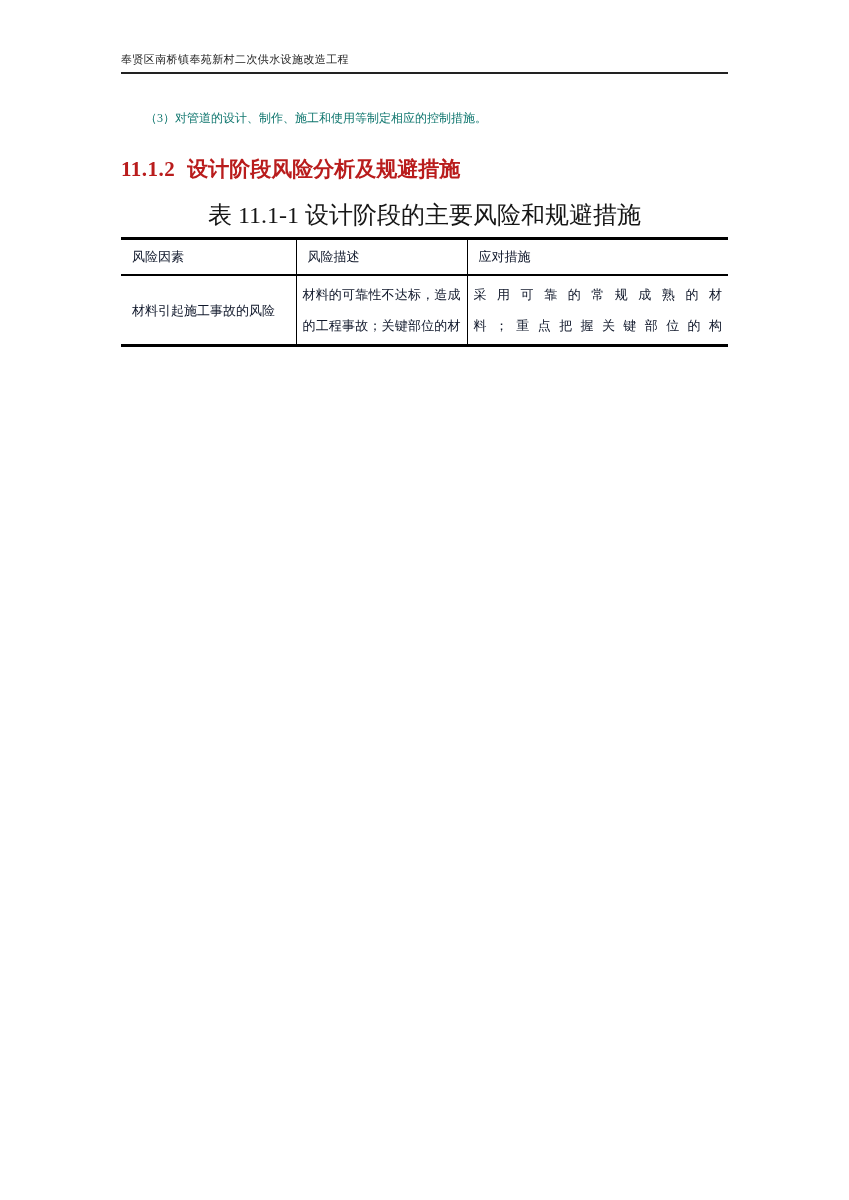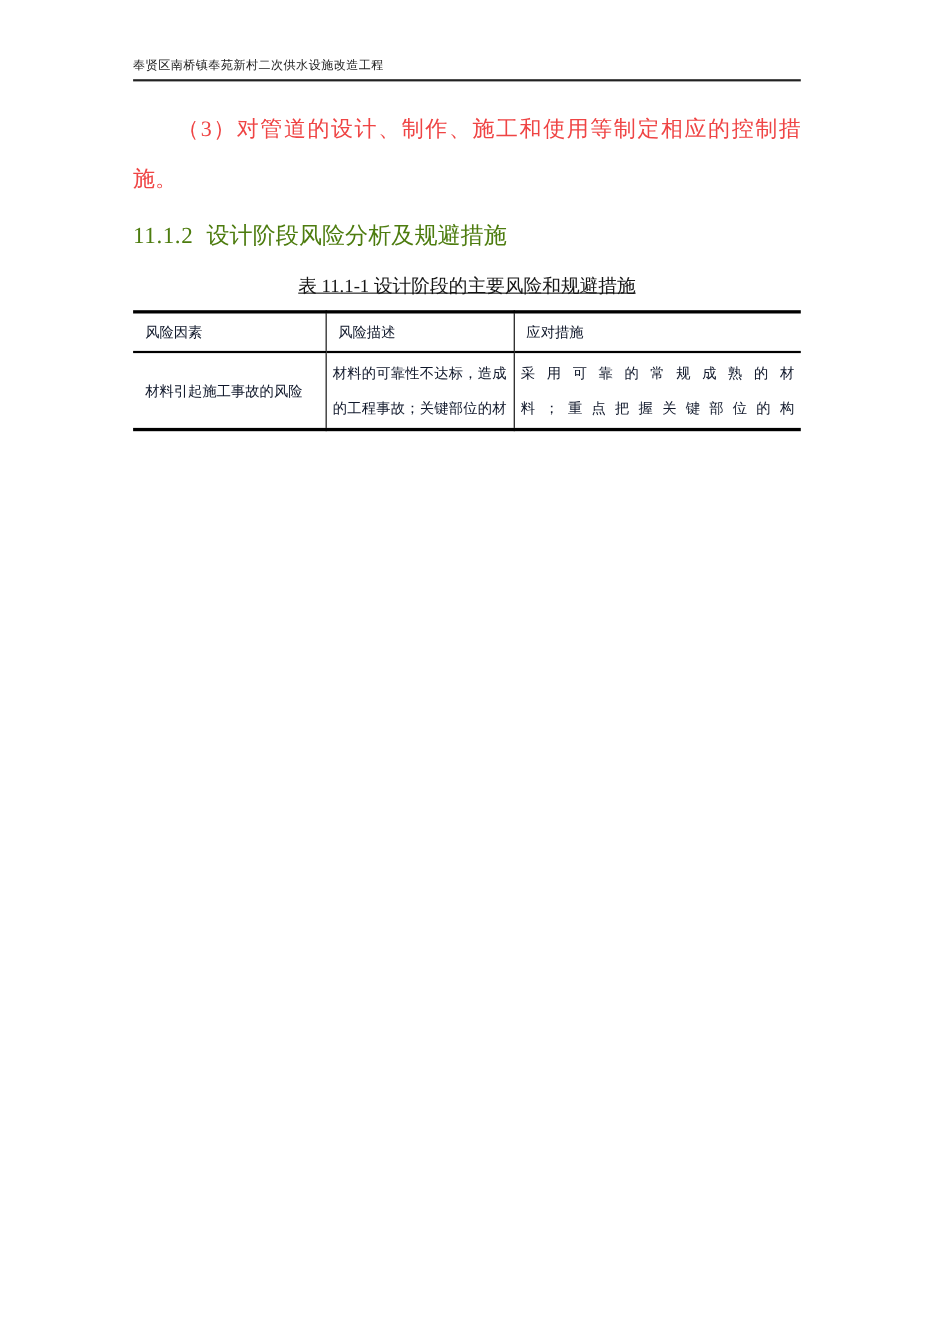--- a/index.html
+++ b/index.html
@@ -24,43 +24,42 @@
   .page-header .header-text {
     font-size: 11px;
     letter-spacing: 0.4px;
     color: #222;
   }
 
   
   .doc-main { margin-top: 22px; }
 
   .body-para {
-    font-size: 20px;
+    font-size: 12px;
     line-height: 45px;
     text-align: justify;
     text-indent: 2em;
-    color: #ef4444;
+    color: #0f766e;
   }
 
   .section-heading {
     font-size: 21px;
     line-height: 46px;
-    font-weight: normal;
+    font-weight: bold;
     margin-top: 5px;
-    color: #4d7c0f;
+    color: #b91c1c;
   }
   .section-heading .sec-num { margin-right: 12px; letter-spacing: 0.5px; }
 
   .table-caption {
     text-align: center;
-    font-size: 17px;
+    font-size: 24px;
     line-height: 26px;
     margin-top: 10px;
     color: #161616;
-    text-decoration: underline;
   }
 
   
   table.risk-table {
     width: 607px;
     margin-top: 9px;
     border-collapse: collapse;
     table-layout: fixed;
     border-top: 3px solid #000;
     border-bottom: 3px solid #000;

